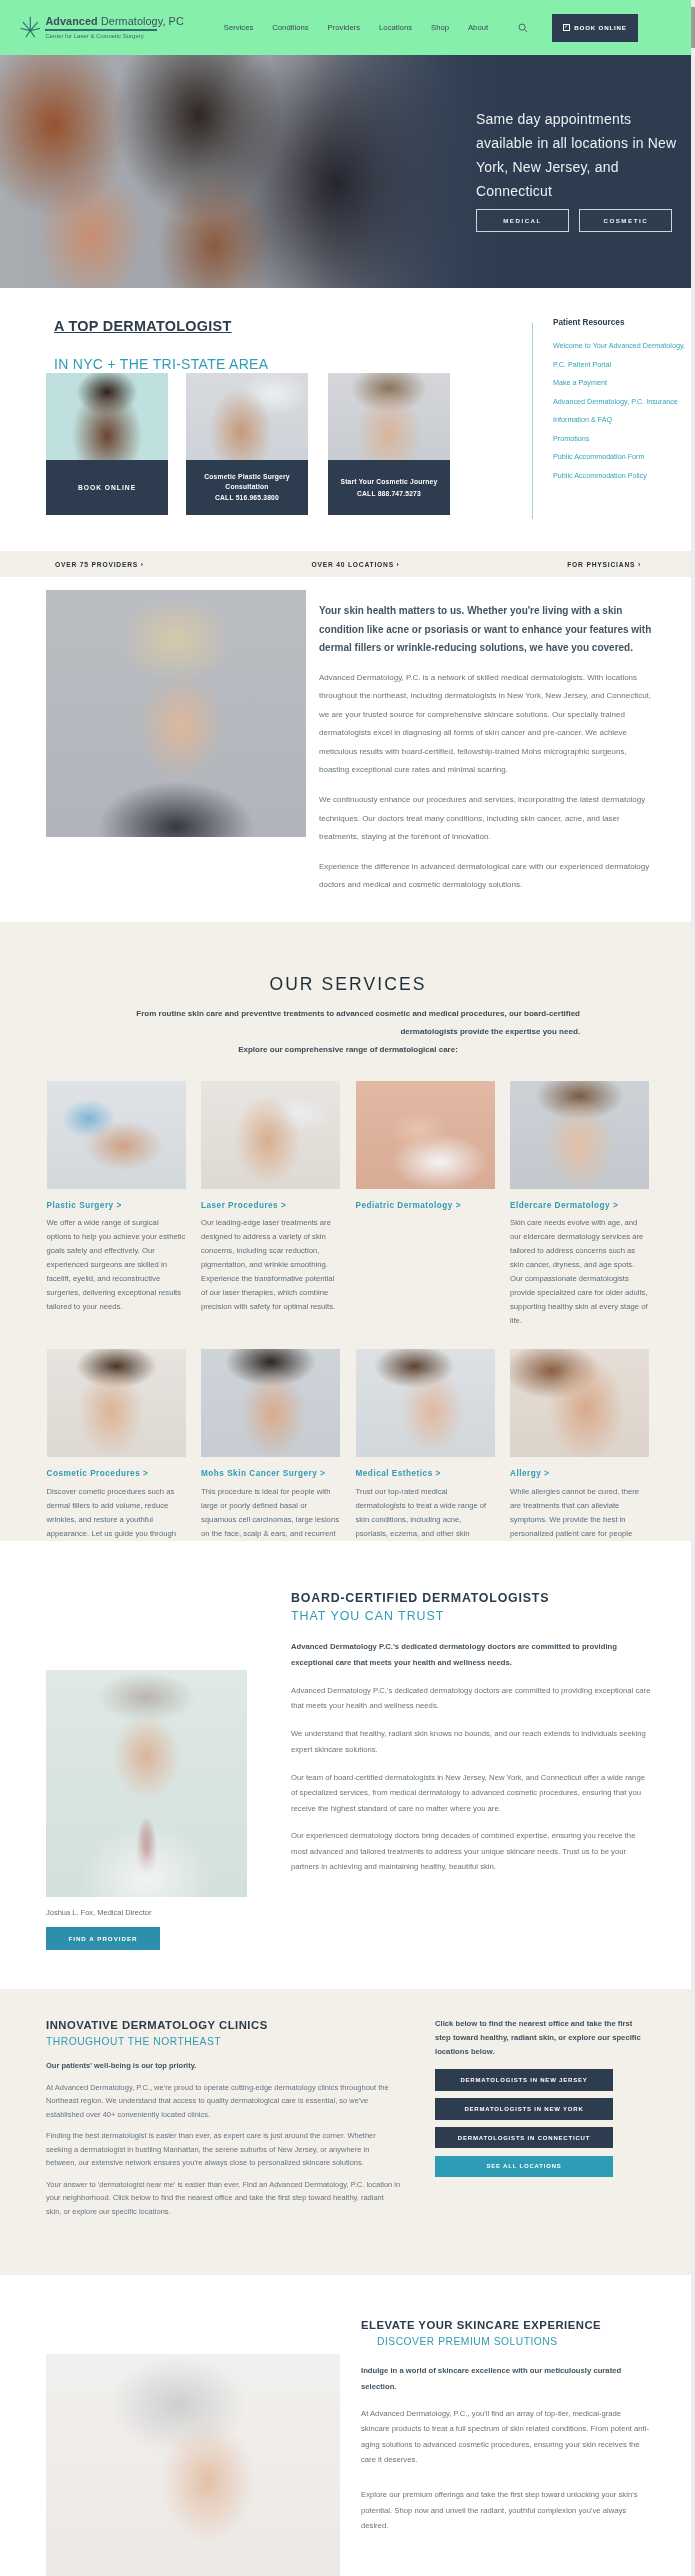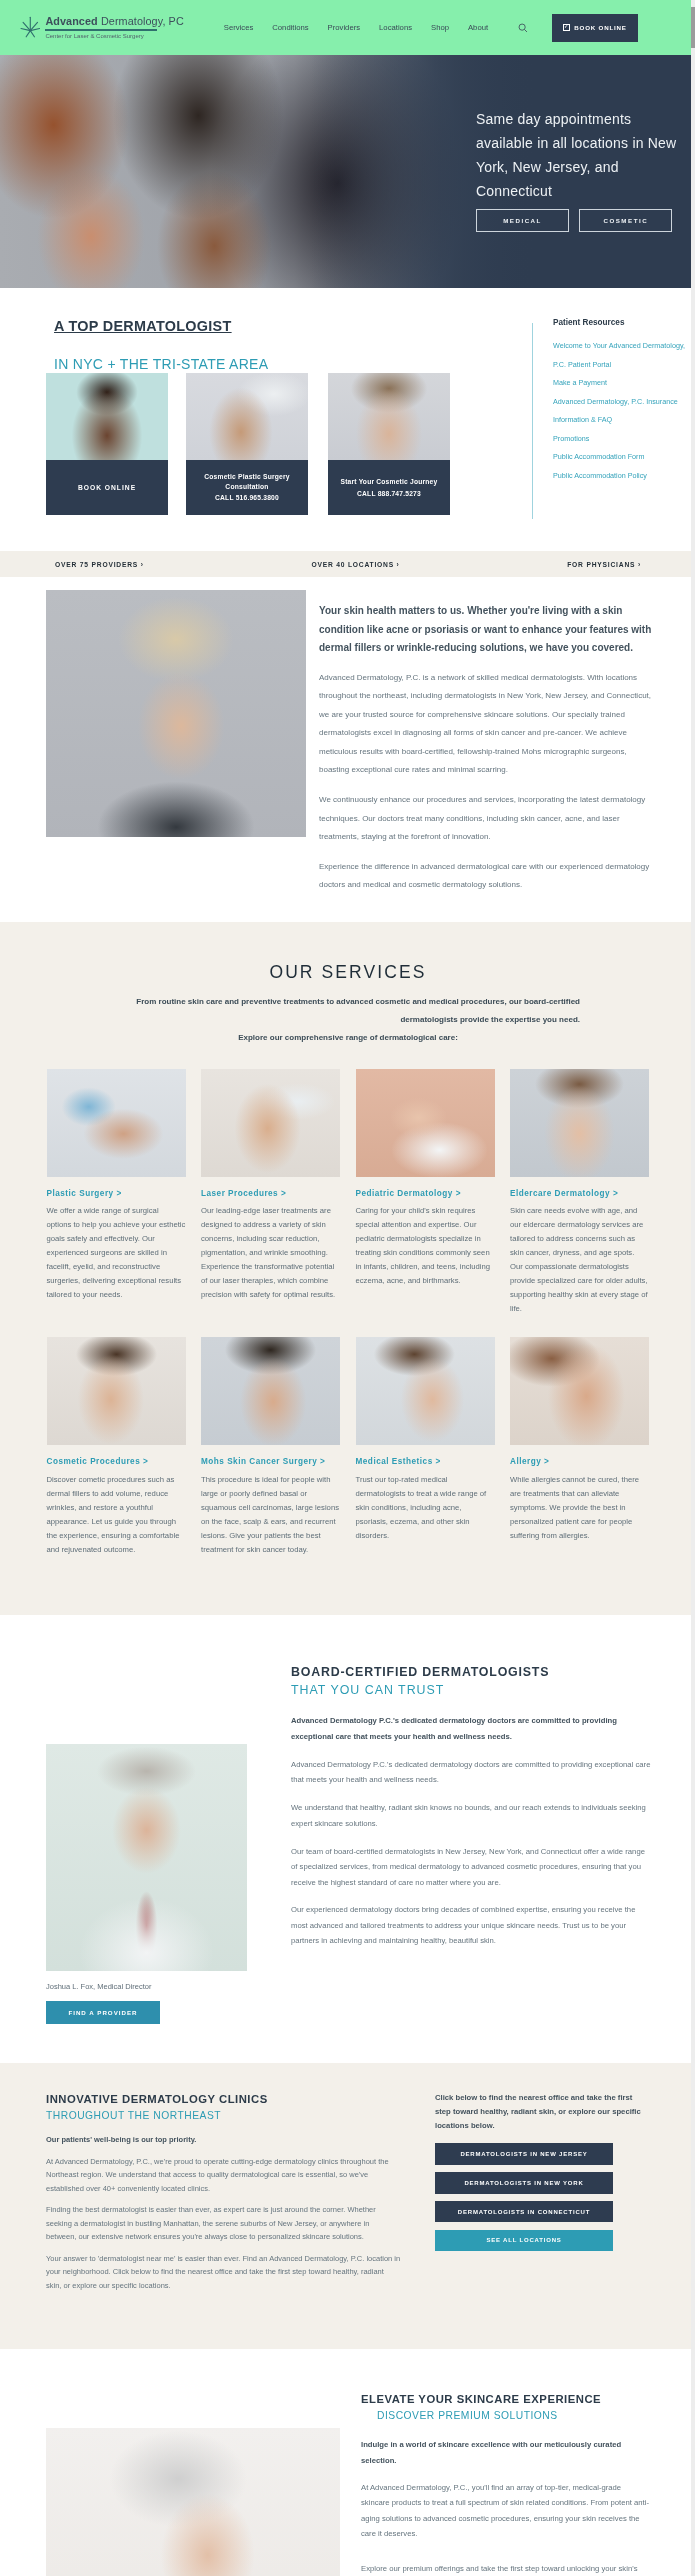--- a/index.html
+++ b/index.html
@@ -76,21 +76,21 @@
   .intro-photo { position:absolute; left:46px; top:13px; width:260px; height:247px;
     background: radial-gradient(62px 77px at 52% 55%, #dcb89c 0%, rgba(220,184,156,0) 70%),
       radial-gradient(77px 57px at 50% 20%, #d8c9a8 0%, rgba(216,201,168,0) 75%),
       radial-gradient(98px 57px at 50% 96%, #34393f 0%, rgba(52,57,63,0) 80%),
       linear-gradient(180deg,#babdc2 0%, #b1b4ba 100%); }
   .intro-text { position:absolute; left:319px; top:25px; width:334px; }
   .lead { font-size:10px; line-height:18.5px; font-weight:bold; color:#44535e; }
   .intro-text p.body { font-size:8px; line-height:18.5px; color:#66757f; margin-top:11.3px; }
 
   
-  .services { background:#f3f0ea; height:693px; padding-top:40px; }
+  .services { background:#f3f0ea; height:619px; padding-top:52px; }
   .svc-title { text-align:center; font-size:17.5px; font-weight:400; letter-spacing:2.1px; color:#1f2d38; }
   .svc-sub { width:464px; margin:10.3px auto 0; text-align:right; font-size:8px; line-height:18px;
              font-weight:bold; color:#3c4c57; }
   .svc-explore { text-align:center; font-size:8px; line-height:18px; font-weight:bold; color:#3c4c57; }
   .svc-grid { width:603px; margin:21.6px auto 0; display:grid; grid-template-columns:repeat(4,139px);
               column-gap:15.5px; row-gap:20.6px; }
   .svc-img { height:108px; }
   .p-s1 { background: radial-gradient(57px 36px at 55% 60%, #cfa184 0%, rgba(207,161,132,0) 70%),
           radial-gradient(36px 26px at 30% 35%, #7fb6d6 0%, rgba(127,182,214,0) 75%),
           linear-gradient(180deg,#dfe3e7 0%, #d3d8dd 100%); }
@@ -287,21 +287,20 @@
         <p>We offer a wide range of surgical options to help you achieve  your esthetic goals safely and effectively. Our experienced surgeons are skilled in facelift, eyelid, and reconstructive surgeries, delivering exceptional results tailored to your needs.</p>
       </div>
       <div class="svc-card">
         <div class="svc-img p-s2"></div>
         <h3>Laser Procedures &gt;</h3>
         <p>Our leading-edge laser treatments are designed to address a variety  of skin concerns, including scar reduction, pigmentation, and wrinkle smoothing. Experience the transformative potential of our laser therapies, which combine precision with safety for optimal results.</p>
       </div>
       <div class="svc-card">
         <div class="svc-img p-s3"></div>
         <h3>Pediatric Dermatology &gt;</h3>
-        <p>Caring for your child's skin requires special attention and expertise.  Our pediatric dermatologists specialize in treating skin conditions commonly seen in infants, children, and teens, including eczema, acne, and birthmarks.</p>
       </div>
       <div class="svc-card">
         <div class="svc-img p-s4"></div>
         <h3>Eldercare Dermatology &gt;</h3>
         <p>Skin care needs evolve with age, and our eldercare dermatology services are tailored to address concerns such as skin cancer, dryness, and age spots. Our compassionate dermatologists provide specialized care for older adults, supporting healthy skin at every stage of life.</p>
       </div>
       <div class="svc-card">
         <div class="svc-img p-s5"></div>
         <h3>Cosmetic Procedures &gt;</h3>
         <p>Discover cometic procedures such as dermal fillers to add volume, reduce wrinkles, and restore a youthful appearance. Let us guide you through the experience, ensuring a comfortable and rejuvenated outcome.</p>

